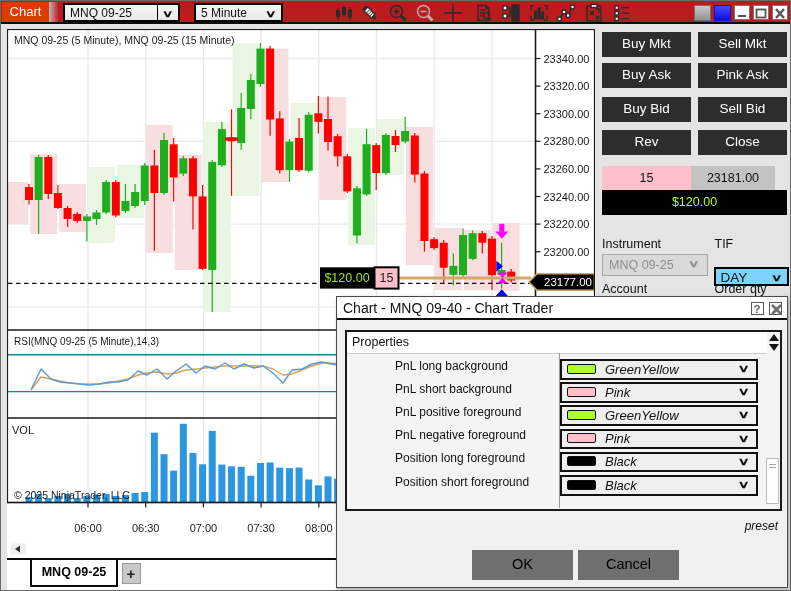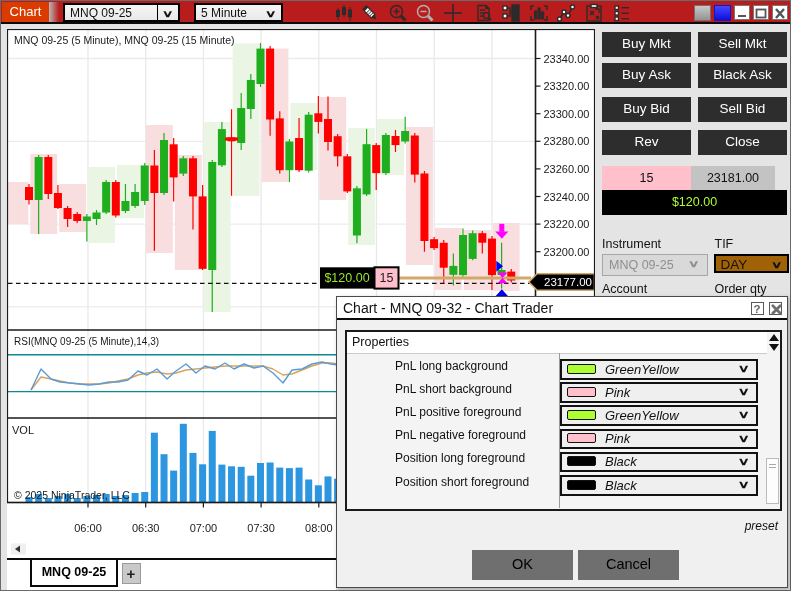--- a/index.html
+++ b/index.html
@@ -369,50 +369,50 @@
 <text x="536.5" y="226.7" font-size="11" fill="#1a1a1a" font-family="Liberation Sans">23200.00</text>
 <path d="M 521.9 253.05 L 530.0 244.8 L 587.5 244.8 L 587.5 261.3 L 530.0 261.3 Z" fill="#000" stroke="#D2A96A" stroke-width="1.6"></path>
 <text x="537.0" y="257.25" font-size="11.5" fill="#FFF" font-family="Liberation Sans">23177.00</text>
 <rect x="0.5" y="0.5" width="587" height="473.0" fill="none" stroke="#1a1a1a" stroke-width="1.2"></rect>
 </svg>
 
 <div id="rightpanel">
   <div class="tbtn" style="left:601px;top:31px">Buy Mkt</div>
       <div class="tbtn" style="left:697px;top:31px">Sell Mkt</div>
   <div class="tbtn" style="left:601px;top:62px">Buy Ask</div>
-      <div class="tbtn" style="left:697px;top:62px">Black Ask</div>
+      <div class="tbtn" style="left:697px;top:62px">Pink Ask</div>
   <div class="tbtn" style="left:601px;top:96px">Buy Bid</div>
       <div class="tbtn" style="left:697px;top:96px">Sell Bid</div>
   <div class="tbtn" style="left:601px;top:129px">Rev</div>
       <div class="tbtn" style="left:697px;top:129px">Close</div>
   <div style="position:absolute;left:601px;top:164.7px;width:89px;height:24.6px;background:#FFC0CB;color:#111;font-size:12.5px;text-align:center;line-height:24.6px">15</div>
   <div style="position:absolute;left:690px;top:164.7px;width:84px;height:24.6px;background:#C3C3C3;color:#111;font-size:12.5px;text-align:center;line-height:24.6px">23181.00</div>
   <div style="position:absolute;left:601px;top:189.3px;width:185px;height:24.6px;background:#000;color:#ADFF2F;font-size:12.5px;text-align:center;line-height:24.6px">$120.00</div>
   <div class="lbl" style="left:601px;top:235.5px;font-size:12.5px">Instrument</div>
       <div class="lbl" style="left:713.5px;top:235.5px;font-size:12.5px">TIF</div>
   <div style="position:absolute;left:601px;top:253px;width:105.5px;height:21.5px;background:#D9D9D9;border:1.5px solid #A6A6A6;color:#8F8F8F;font-size:12.5px">
         <span style="position:absolute;left:6px;top:2.5px">MNQ 09-25</span>
         <span class="chev" style="right:8px;color:#8F8F8F;position:absolute">∨</span>
       </div>
-  <div style="position:absolute;left:712.5px;top:253px;width:75px;height:19px;background:#a16207;border:2px solid #000;color:#111;font-size:13.5px">
+  <div style="position:absolute;left:712.5px;top:266px;width:75px;height:19px;background:#7dd3fc;border:2px solid #000;color:#111;font-size:13.5px">
         <span style="position:absolute;left:5px;top:1px">DAY</span>
         <span class="chev" style="right:5px;position:absolute">∨</span>
       </div>
   <div class="lbl" style="left:601px;top:280.5px;font-size:12.5px">Account</div>
       <div class="lbl" style="left:713.5px;top:280.5px;font-size:12.5px">Order qty</div>
 </div>
 <div id="tabrow">
   <div style="position:absolute;left:6px;top:557px;width:588px;height:2px;background:#0A0A0A"></div>
   <div style="position:absolute;left:6px;top:559px;width:329px;height:30px;background:#FFF"></div>
   <div style="position:absolute;left:29px;top:559px;width:88px;height:27px;background:#FFF;border:2px solid #0A0A0A;border-top:none;color:#000;font-size:12.5px;font-weight:700;text-align:center;line-height:25px">MNQ 09-25</div>
   <div style="position:absolute;left:120.5px;top:561.5px;width:19px;height:21px;background:#C9C9C9;border:1px solid #9a9a9a;color:#222;font-size:15px;font-weight:700;text-align:center;line-height:20px">+</div>
 </div>
 <div id="dialog">
   <div style="position:absolute;left:0;top:0;width:450px;height:23px;background:#FFF;border-bottom:2.5px solid #0A0A0A"></div>
-  <div style="position:absolute;left:6px;top:2.5px;font-size:14px;color:#111">Chart - MNQ 09-32 - Chart Trader</div>
+  <div style="position:absolute;left:6px;top:2.5px;font-size:14px;color:#111">Chart - MNQ 09-40 - Chart Trader</div>
   <div style="position:absolute;left:413.5px;top:5px;width:13px;height:13px;border:1.5px solid #5A5A5A;background:#FFF;color:#666;font-size:11.5px;font-weight:700;text-align:center;line-height:12.5px">?</div>
   <div style="position:absolute;left:432px;top:5px;width:13px;height:13px;border:1.5px solid #5A5A5A;background:#FFF">
         <svg width="13" height="13" viewBox="0 0 13 13" style="display:block">
           <path d="M2.8 2.8 L10.2 10.2 M10.2 2.8 L2.8 10.2" stroke="#707070" stroke-width="2.8" stroke-linecap="round"></path>
         </svg>
       </div>
   <div style="position:absolute;left:8px;top:32.6px;width:437px;height:181px;background:#F4F4F4;border:2px solid #1A1A1A"></div>
   <div style="position:absolute;left:10px;top:34.6px;width:420px;height:22px;background:#FFF;border-bottom:1px solid #CCC"></div>
   <div style="position:absolute;left:15px;top:38px;font-size:12.5px;color:#111">Properties</div>
   <div style="position:absolute;left:431px;top:36px;width:12px;height:19px">

